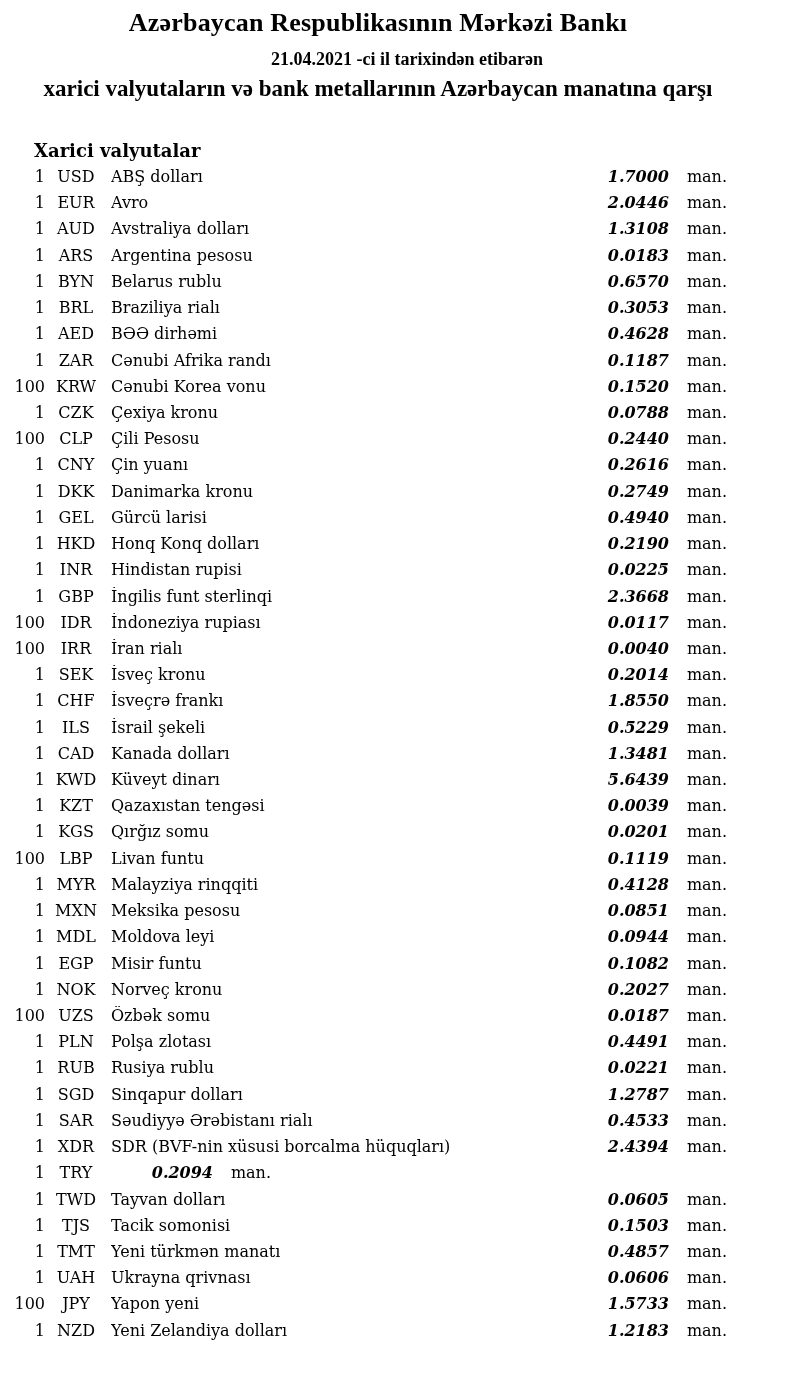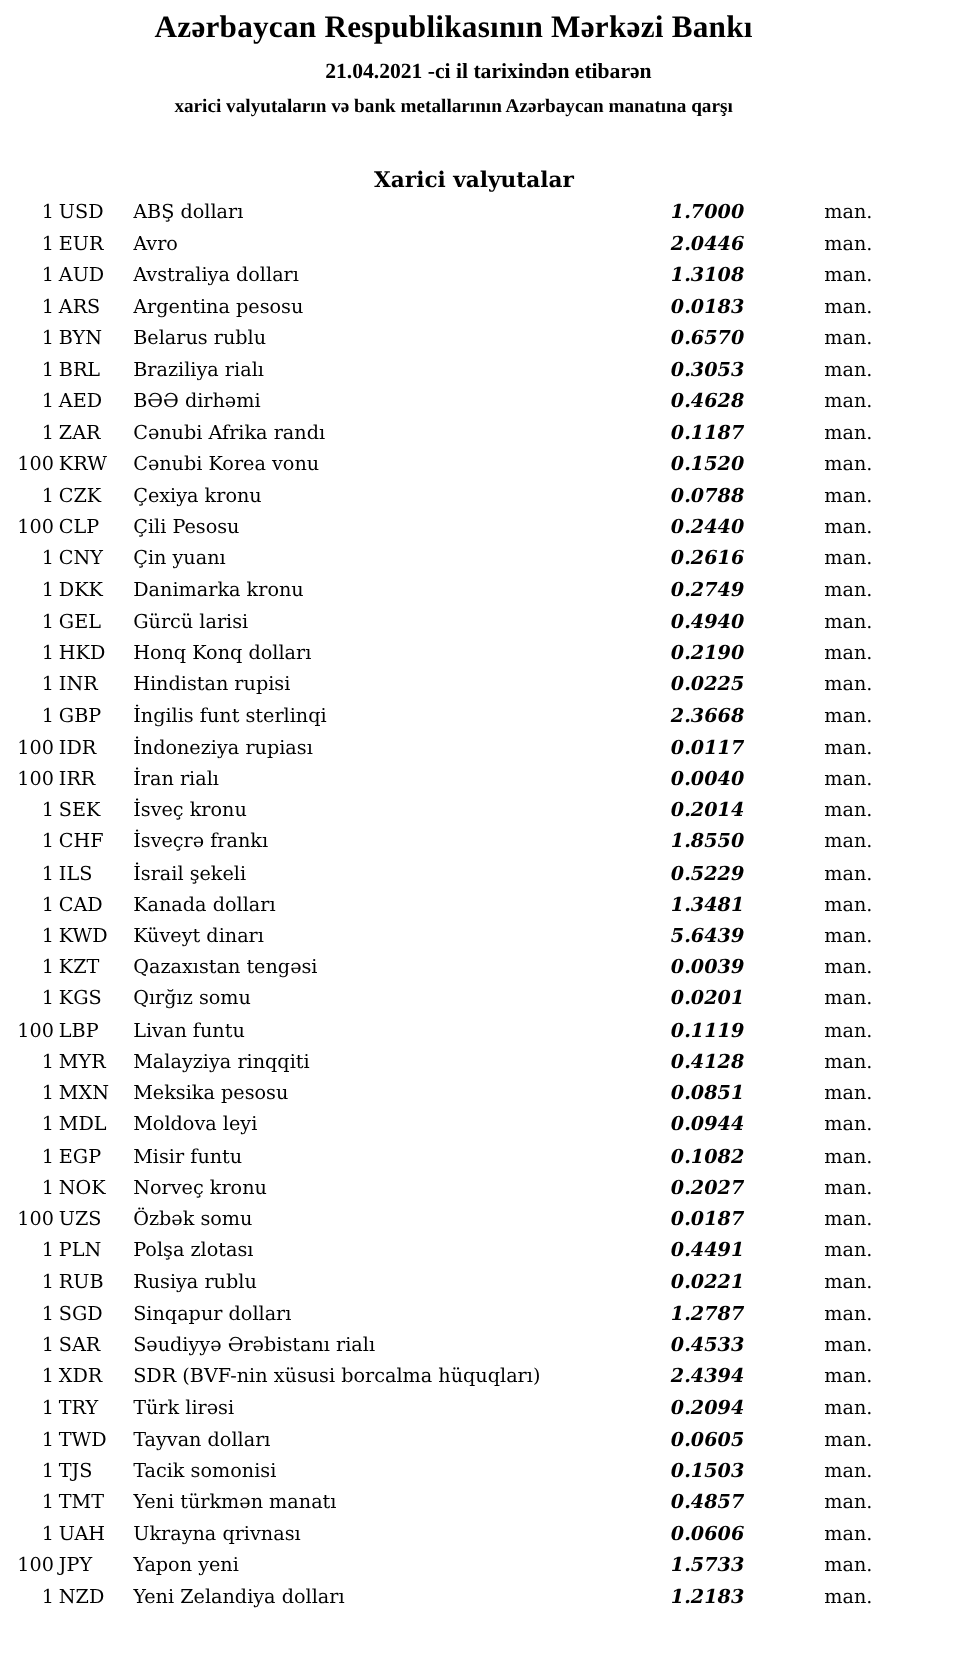--- a/index.html
+++ b/index.html
@@ -29,29 +29,29 @@
     margin-top: 6px;
     letter-spacing: 0.2px;
   }
   .h2 {
     font-size: 18px;
     line-height: 30px;
     margin-top: 4px;
     padding-left: 58px; 
   }
   .h3 {
-    font-size: 16px;
+    font-size: 23px;
     line-height: 30px;
   }
   .h4 {
     font-size: 21px;
     line-height: 28px;
   }
   .section-title {
-    text-align: center;
+    text-align: left;
     font-family: "DejaVu Serif", serif;
     font-weight: bold;
     font-size: 18px;
     line-height: 28px;
     margin-top: 33px;
     padding-left: 34px; 
   }
   .table {
     padding-top: 2px;
   }
@@ -65,30 +65,31 @@
   }
   .qty {
     flex: none;
     width: 45px;
     text-align: right;
   }
   .code {
     flex: none;
     width: 54px;
     margin-left: 4px;
+    text-align: center;
   }
   .name {
     flex: 1 1 auto;
     margin-left: 8px;
     overflow: hidden;
   }
   .rate {
     flex: none;
     width: 110px;
-    text-align: left;
+    text-align: right;
     font-weight: bold;
     font-style: italic;
   }
   .man {
     flex: none;
     width: 44px;
     margin-left: 14px;
     text-align: right;
   }
 </style>
@@ -406,21 +407,20 @@
     <span class="qty">1</span>
     <span class="code">XDR</span>
     <span class="name">SDR (BVF-nin xüsusi borcalma hüquqları)</span>
     <span class="rate">2.4394</span>
     <span class="man">man.</span>
   </div>
 
   <div class="row">
     <span class="qty">1</span>
     <span class="code">TRY</span>
-    <span class="name">Türk lirəsi</span>
     <span class="rate">0.2094</span>
     <span class="man">man.</span>
   </div>
 
   <div class="row">
     <span class="qty">1</span>
     <span class="code">TWD</span>
     <span class="name">Tayvan dolları</span>
     <span class="rate">0.0605</span>
     <span class="man">man.</span>

